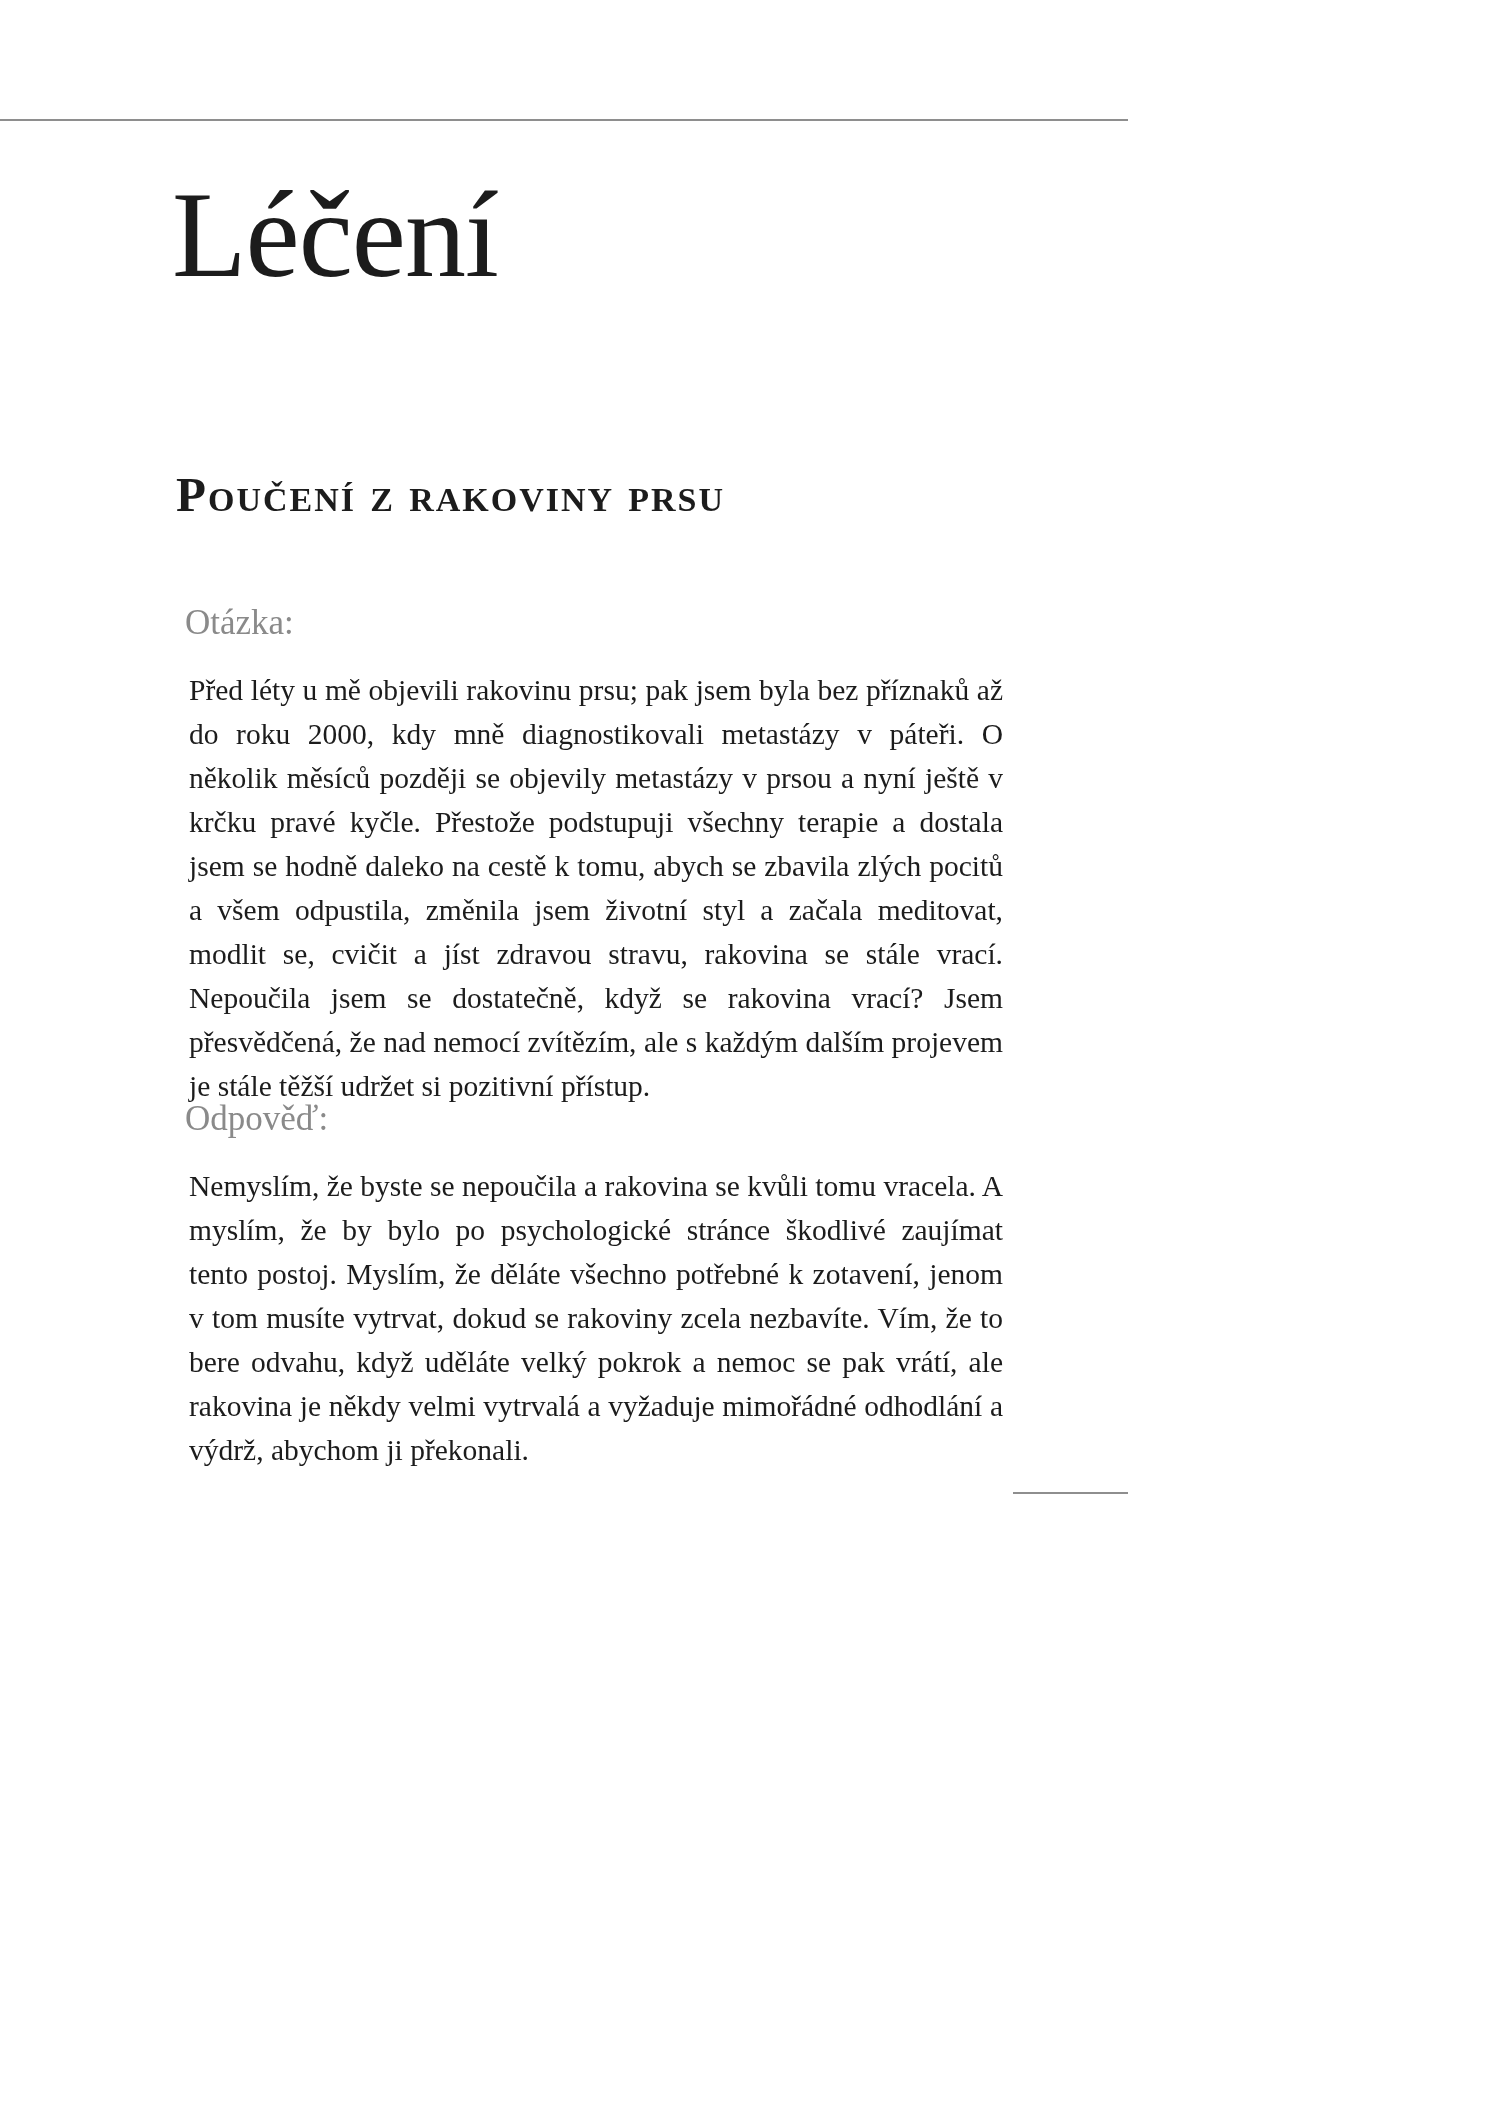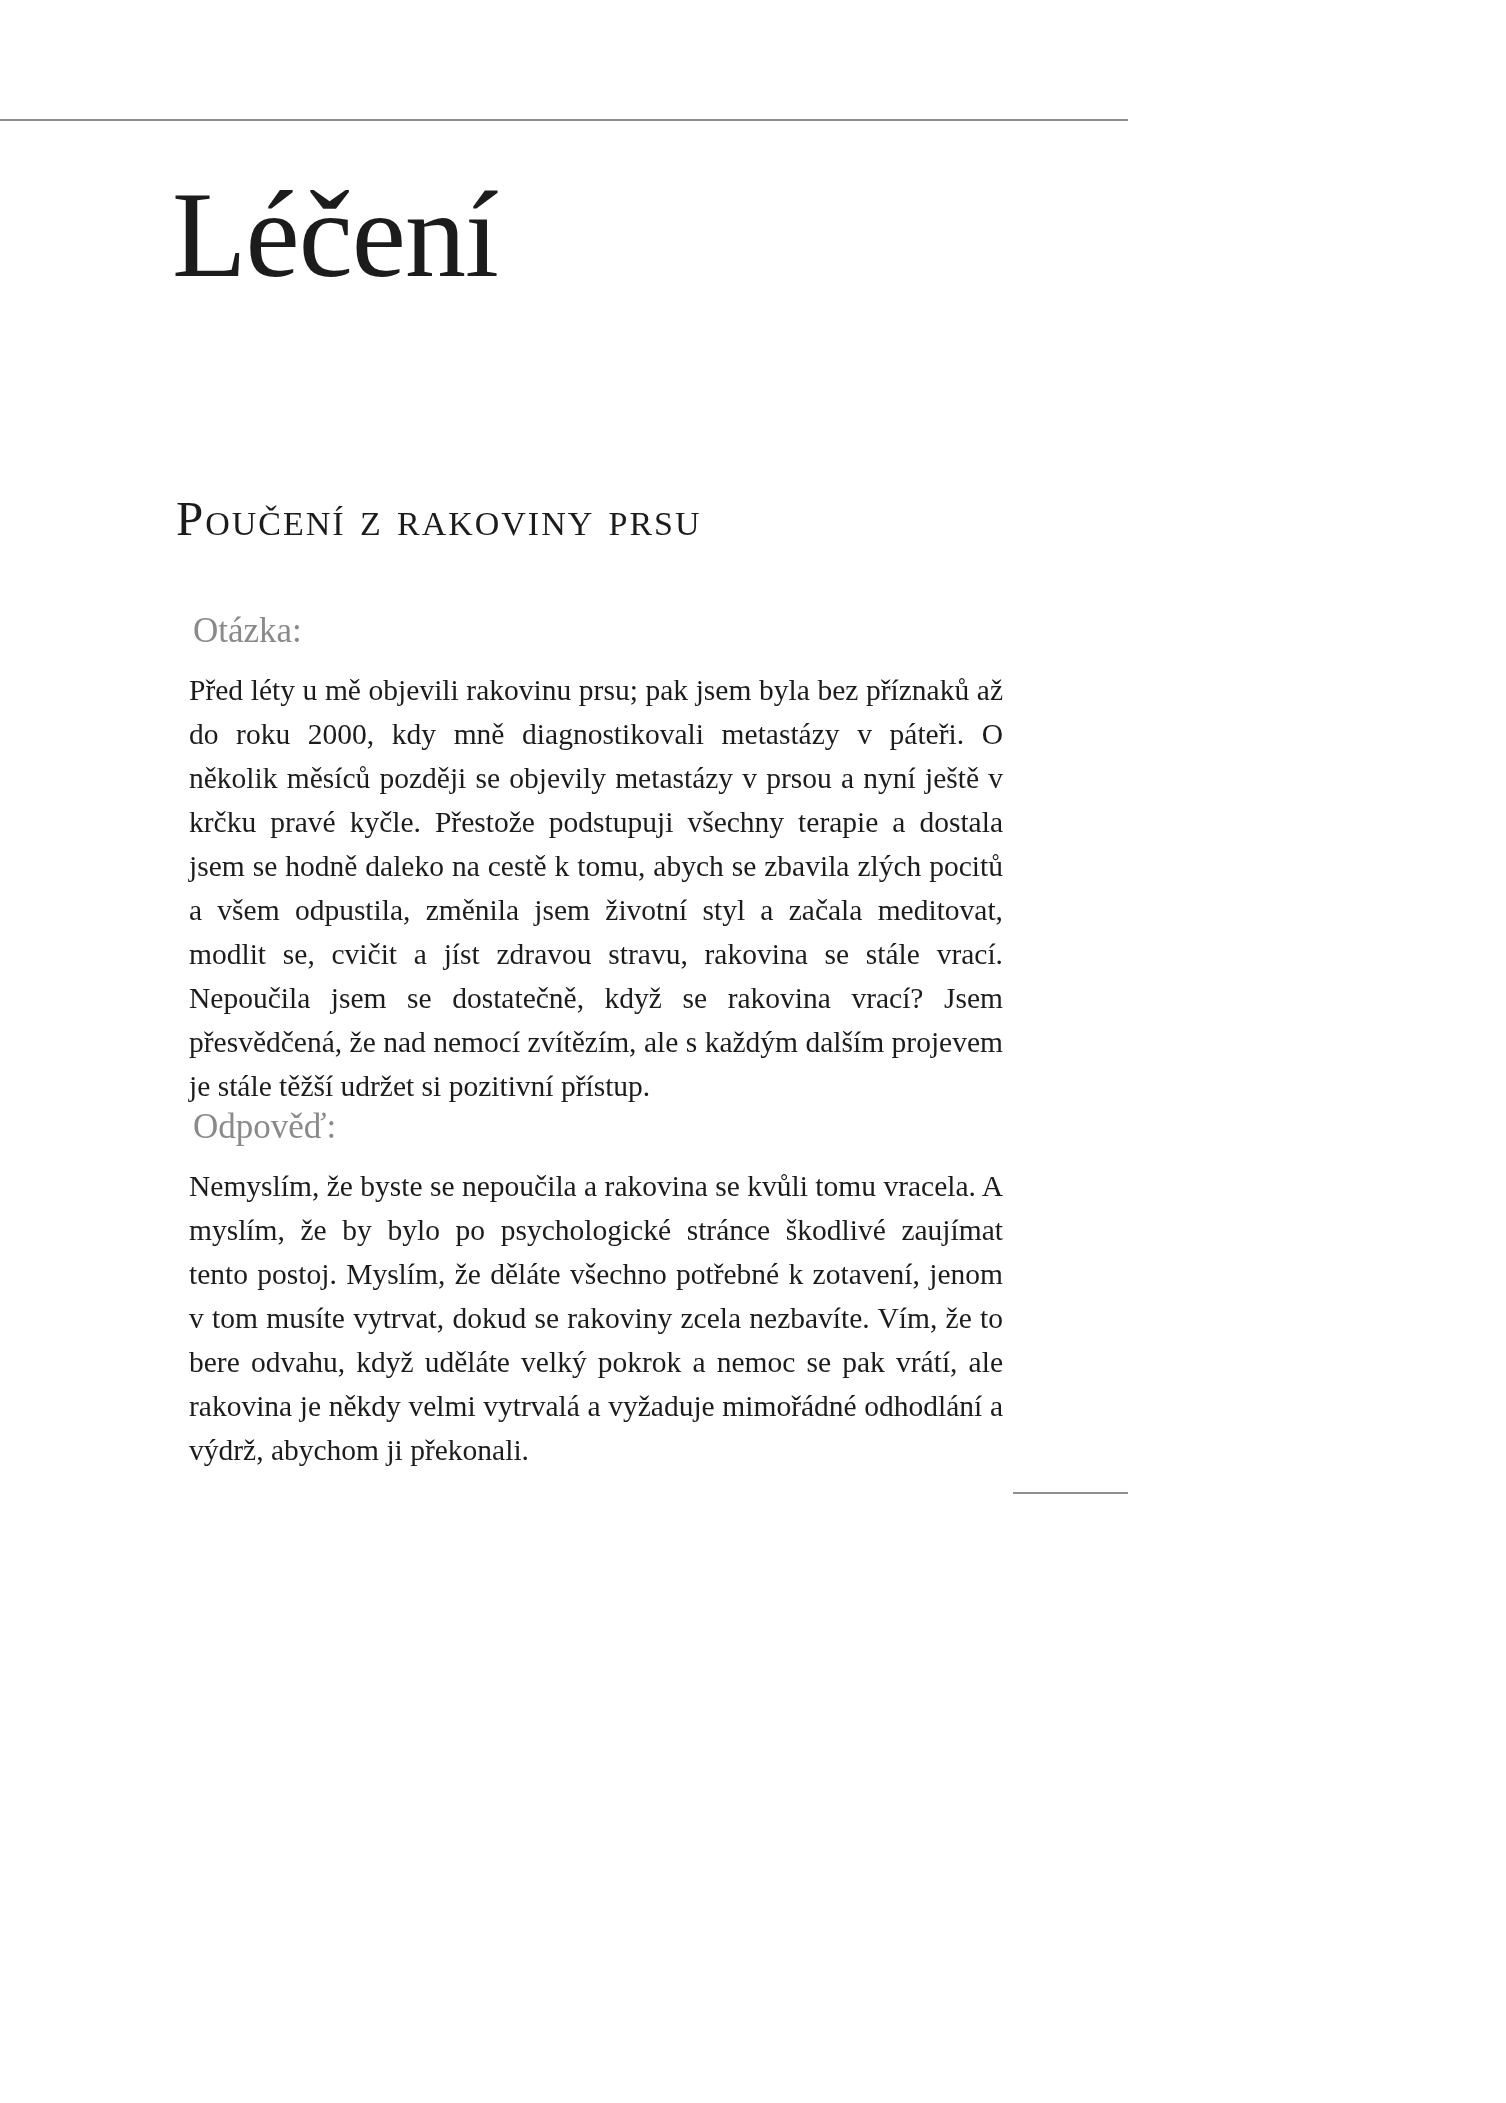--- a/index.html
+++ b/index.html
@@ -35,33 +35,33 @@
       margin: 0;
       font-size: 122px;
       line-height: 1.1;
       font-weight: 400;
       letter-spacing: -1px;
       color: var(--text, #1c1c1c);
     }
     .section-heading {
       position: absolute;
       left: 176px;
-      top: 492px;
+      top: 468px;
       margin: 0;
       font-size: 49px;
       line-height: 1.1;
-      font-weight: 400;
+      font-weight: 700;
       font-variant: small-caps;
       letter-spacing: 2px;
       color: var(--text, #1c1c1c);
     }
     .qa-label {
       position: absolute;
       left: 177px;
-      margin: 16px;
+      margin: 8px;
       font-size: 35px;
       line-height: 1.1;
       font-weight: 400;
       color: var(--heading-muted, #8a8a8a);
     }
     .question-label { top: 596px; }
     .answer-label   { top: 1092px; }
     .body-text {
       position: absolute;
       left: 177px;

